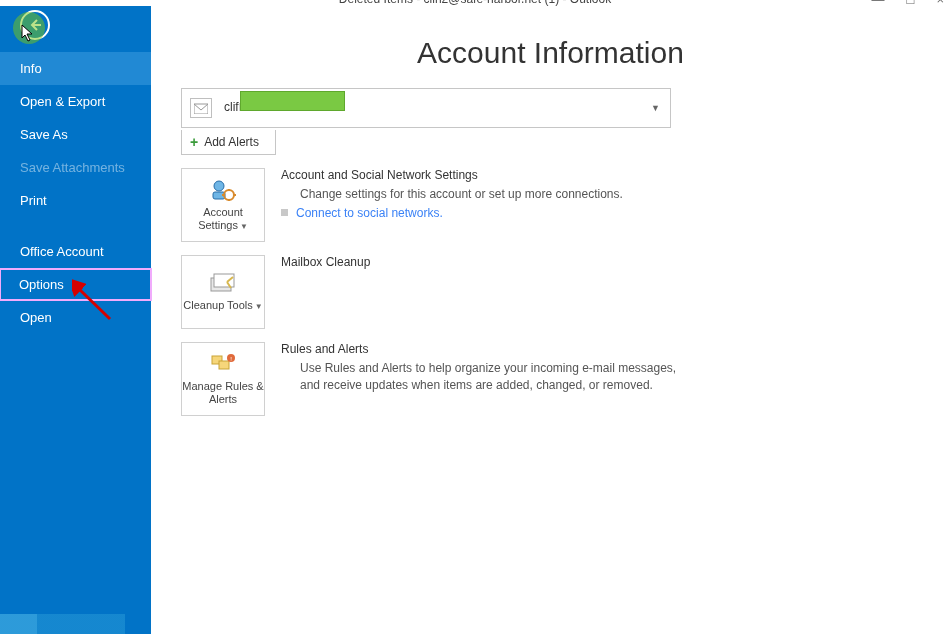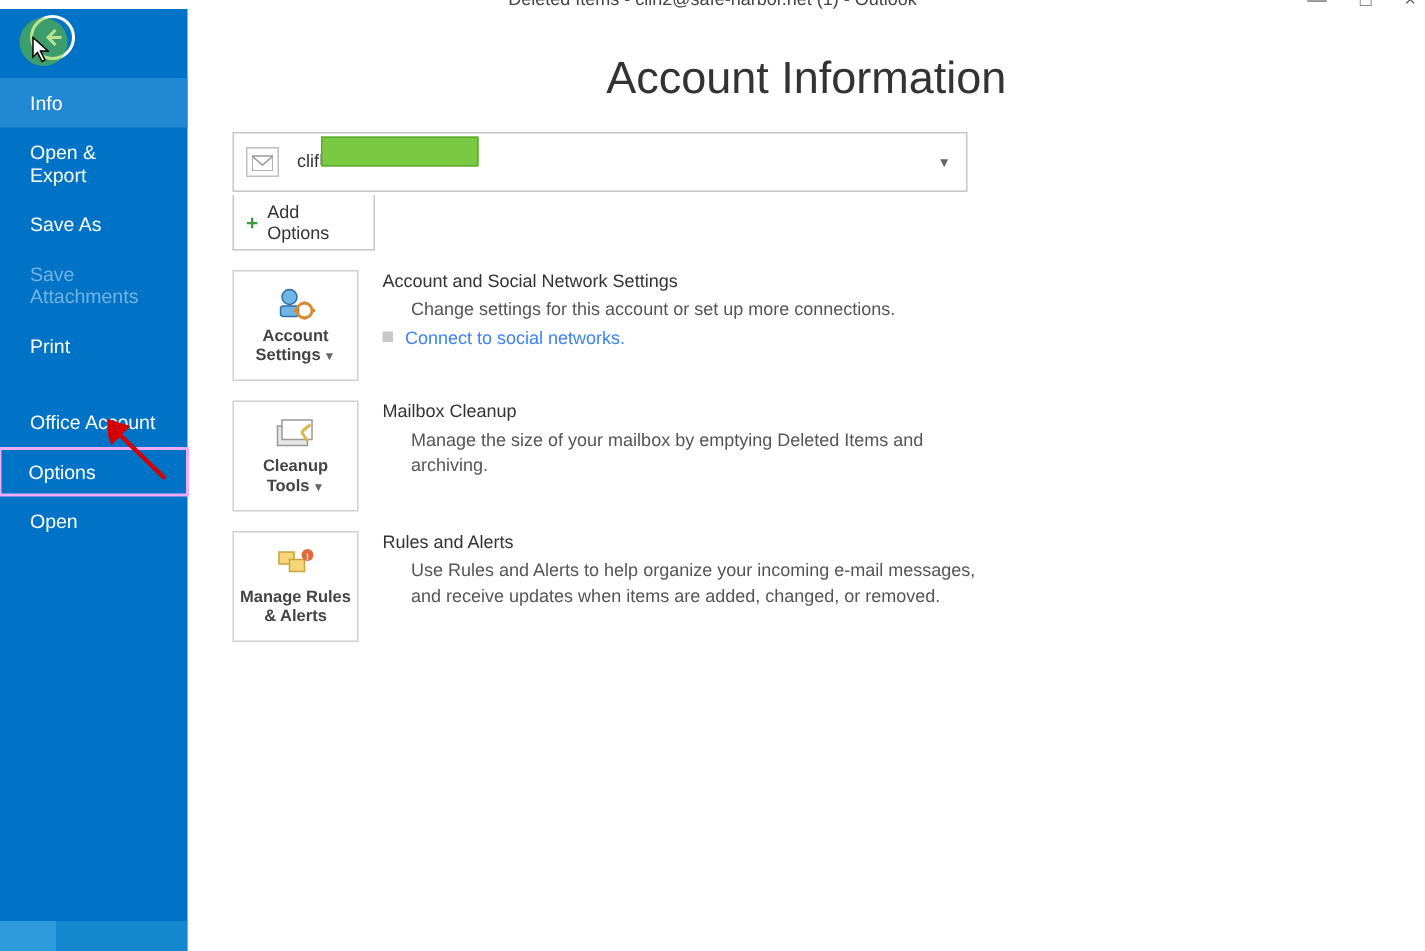--- a/index.html
+++ b/index.html
@@ -33,21 +33,21 @@
     right: 6px;
     top: -8px;
     display: flex;
     gap: 22px;
     font-size: 13px;
     color: #666;
   }
   
   .layout { display: flex; height: 628px; }
   .sidebar {
-    width: 125px;
+    width: 151px;
     background: #0173c7;
     color: #fff;
     position: relative;
     flex-shrink: 0;
   }
   .back-circle {
     position: absolute;
     top: 4px;
     left: 20px;
     width: 30px;
@@ -198,21 +198,20 @@
     flex-direction: column;
     align-items: center;
     justify-content: center;
     text-align: center;
     font-size: 11px;
     line-height: 1.2;
     color: #444;
     cursor: pointer;
     gap: 4px;
     flex-shrink: 0;
-    font-weight: bold;
   }
   .info-tile .tile-icon {
     width: 28px; height: 24px;
     display: flex; align-items: center; justify-content: center;
   }
   .info-tile .tile-label .drop { font-size: 8px; color: #666; margin-left: 2px;}
   .info-text { flex: 1; max-width: 410px; }
   .info-text h3 {
     font-size: 12px;
     font-weight: 400;
@@ -317,21 +316,21 @@
       <div class="acct-text">
         <span class="line1">clif</span>
         <span>IMAP/SMTP</span>
       </div>
       <div class="redact"></div>
       <span class="chev">▼</span>
     </div>
 
     <div class="add-account-btn">
       <span class="plus">+</span>
-      <span>Add Options</span>
+      <span>Add Alerts</span>
     </div>
 
     <div class="info-row">
       <div class="info-tile">
         <div class="tile-icon">
           <svg width="28" height="24" viewBox="0 0 28 24">
             <circle cx="10" cy="8" r="5" fill="#6fb6e6" stroke="#2a6ea8"></circle>
             <rect x="4" y="14" width="12" height="7" rx="2" fill="#6fb6e6" stroke="#2a6ea8"></rect>
             <circle cx="20" cy="17" r="5" fill="none" stroke="#d88a2c" stroke-width="2"></circle>
             <path d="M20 13v-2M20 23v-2M15 17h-2M27 17h-2" stroke="#d88a2c" stroke-width="2"></path>
@@ -355,21 +354,20 @@
           <svg width="28" height="22" viewBox="0 0 28 22">
             <rect x="2" y="6" width="20" height="13" fill="#e8e8e8" stroke="#999"></rect>
             <rect x="5" y="2" width="20" height="13" fill="#fff" stroke="#999"></rect>
             <path d="M18 10 l6 -5 M18 10 l4 6" stroke="#d8b84e" stroke-width="2"></path>
           </svg>
         </div>
         <div class="tile-label"><span>Cleanup Tools</span><span class="drop">▼</span></div>
       </div>
       <div class="info-text">
         <h3>Mailbox Cleanup</h3>
-        <p>Manage the size of your mailbox by emptying Deleted Items and archiving.</p>
       </div>
     </div>
 
     <div class="info-row">
       <div class="info-tile">
         <div class="tile-icon">
           <svg width="28" height="22" viewBox="0 0 28 22">
             <rect x="3" y="3" width="10" height="8" fill="#f6d67a" stroke="#c9a437"></rect>
             <rect x="10" y="8" width="10" height="8" fill="#f6d67a" stroke="#c9a437"></rect>
             <circle cx="22" cy="5" r="4" fill="#e06a3b"></circle>

